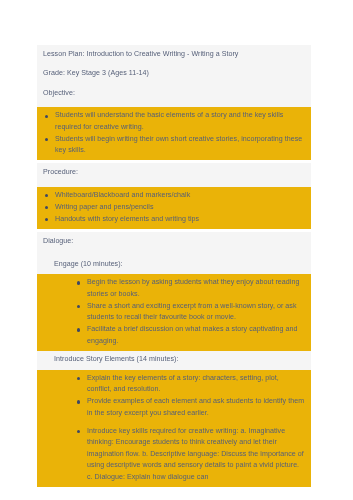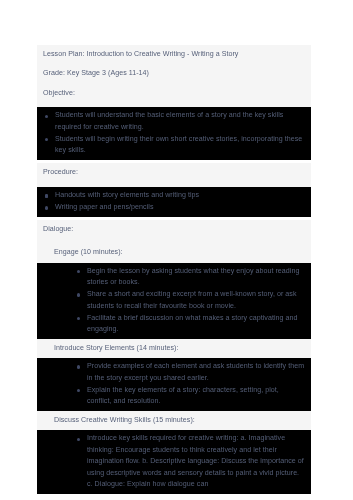--- a/index.html
+++ b/index.html
@@ -45,21 +45,21 @@
   .band.tight-top { padding-top: 3.6px; }
 
   
   .band .subhead {
     display: block;
     padding-left: 11px;
   }
 
   
   .list-block {
-    background: #000000;
+    background: #eab308;
     padding: 3px 6px 3px 6px;
   }
 
   ul {
     list-style: none;
     margin: 0;
     padding: 0;
   }
   li {
     position: relative;
@@ -121,28 +121,29 @@
     <div class="band">
       <span>Procedure:</span>
     </div>
 
     <div class="spacer-sm"></div>
 
     <div class="list-block">
       <ul>
         <li>
           <span class="bullet"></span>
+          <span>Whiteboard/Blackboard and markers/chalk</span>
+        </li>
+        <li>
+          <span class="bullet"></span>
+          <span>Writing paper and pens/pencils</span>
         </li>
         <li>
           <span class="bullet"></span>
           <span>Handouts with story elements and writing tips</span>
-        </li>
-        <li>
-          <span class="bullet"></span>
-          <span>Writing paper and pens/pencils</span>
         </li>
       </ul>
     </div>
 
     <div class="spacer-white"></div>
 
     <div class="band">
       <span>Dialogue:</span>
     </div>
 
@@ -168,32 +169,29 @@
       </ul>
     </div>
 
     <div class="band tight-top">
       <span class="subhead">Introduce Story Elements (14 minutes):</span>
     </div>
     <div class="list-block">
       <ul class="nested">
         <li>
           <span class="bullet"></span>
+          <span>Explain the key elements of a story: characters, setting, plot, conflict, and resolution.</span>
+        </li>
+        <li>
+          <span class="bullet"></span>
           <span>Provide examples of each element and ask students to identify them in the story excerpt you shared earlier.</span>
         </li>
-        <li>
-          <span class="bullet"></span>
-          <span>Explain the key elements of a story: characters, setting, plot, conflict, and resolution.</span>
-        </li>
-      </ul>
-    </div>
-
-    <div class="band tight-top">
-      <span class="subhead">Discuss Creative Writing Skills (15 minutes):</span>
-    </div>
+      </ul>
+    </div>
+
     <div class="list-block">
       <ul class="nested">
         <li>
           <span class="bullet"></span>
           <span>Introduce key skills required for creative writing: a. Imaginative thinking: Encourage students to think creatively and let their imagination flow. b. Descriptive language: Discuss the importance of using descriptive words and sensory details to paint a vivid picture. c. Dialogue: Explain how dialogue can</span>
         </li>
       </ul>
     </div>
 
   </div>

